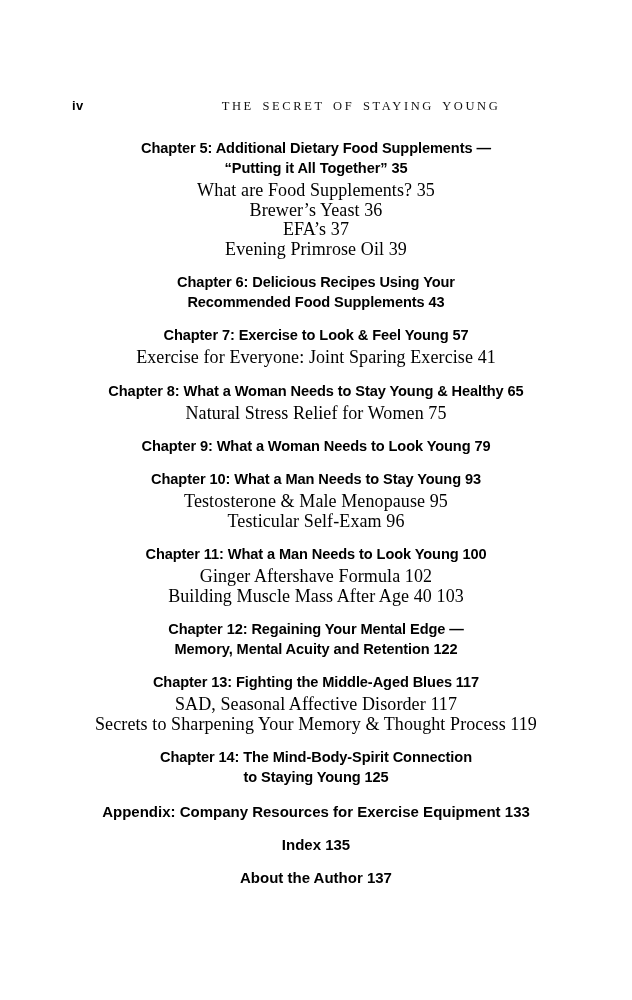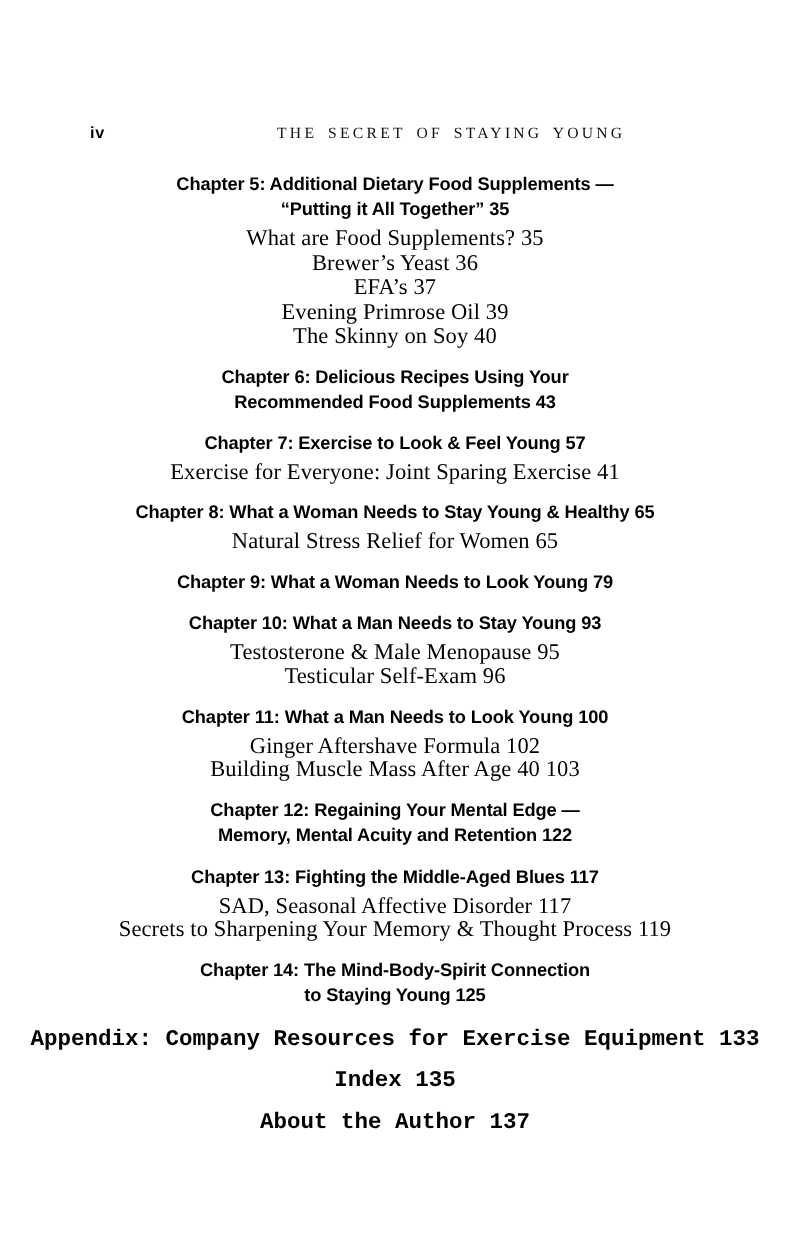--- a/index.html
+++ b/index.html
@@ -85,23 +85,23 @@
     font-size: 18px;
     line-height: 19.5px;
     margin: 0;
     padding: 0;
     letter-spacing: 0.1px;
   }
   .subs {
     margin-top: 3px;
   }
   .back-entry {
-    font-family: Liberation Mono, monospace;
+    font-family: Liberation Sans, sans-serif;
     font-weight: bold;
-    font-size: 18px;
+    font-size: 15px;
     line-height: 20px;
     margin: 0;
     padding: 0;
     white-space: pre-line;
   }
   .gap-sm { margin-top: 13px; }
   .gap-md { margin-top: 15px; }
 </style>
 </head>
 <body>
@@ -116,40 +116,39 @@
   <div class="toc">
 
     <div class="entry chapter-block first">
       <p class="chapter">Chapter 5: Additional Dietary Food Supplements —
 “Putting it All Together”   35</p>
       <div class="subs">
         <p class="sub">What are Food Supplements?  35</p>
         <p class="sub">Brewer’s Yeast  36</p>
         <p class="sub">EFA’s  37</p>
         <p class="sub">Evening Primrose Oil  39</p>
-        <p class="sub">The Skinny on Soy  40</p>
       </div>
     </div>
 
     <div class="entry chapter-block">
       <p class="chapter">Chapter 6: Delicious Recipes Using Your
 Recommended Food Supplements   43</p>
     </div>
 
     <div class="entry chapter-block">
       <p class="chapter">Chapter 7: Exercise to Look &amp; Feel Young   57</p>
       <div class="subs">
         <p class="sub">Exercise for Everyone: Joint Sparing Exercise  41</p>
       </div>
     </div>
 
     <div class="entry chapter-block">
       <p class="chapter">Chapter 8: What a Woman Needs to Stay Young &amp; Healthy   65</p>
       <div class="subs">
-        <p class="sub">Natural Stress Relief for Women  65</p>
+        <p class="sub">Natural Stress Relief for Women  75</p>
       </div>
     </div>
 
     <div class="entry chapter-block">
       <p class="chapter">Chapter 9: What a Woman Needs to Look Young   79</p>
     </div>
 
     <div class="entry chapter-block">
       <p class="chapter">Chapter 10: What a Man Needs to Stay Young   93</p>
       <div class="subs">

